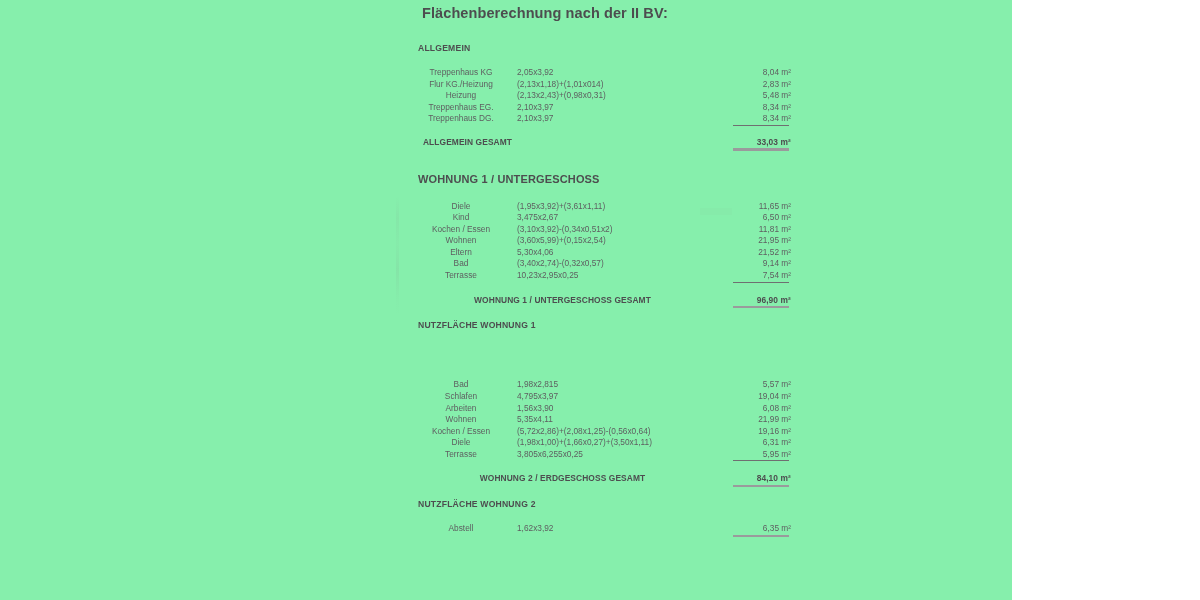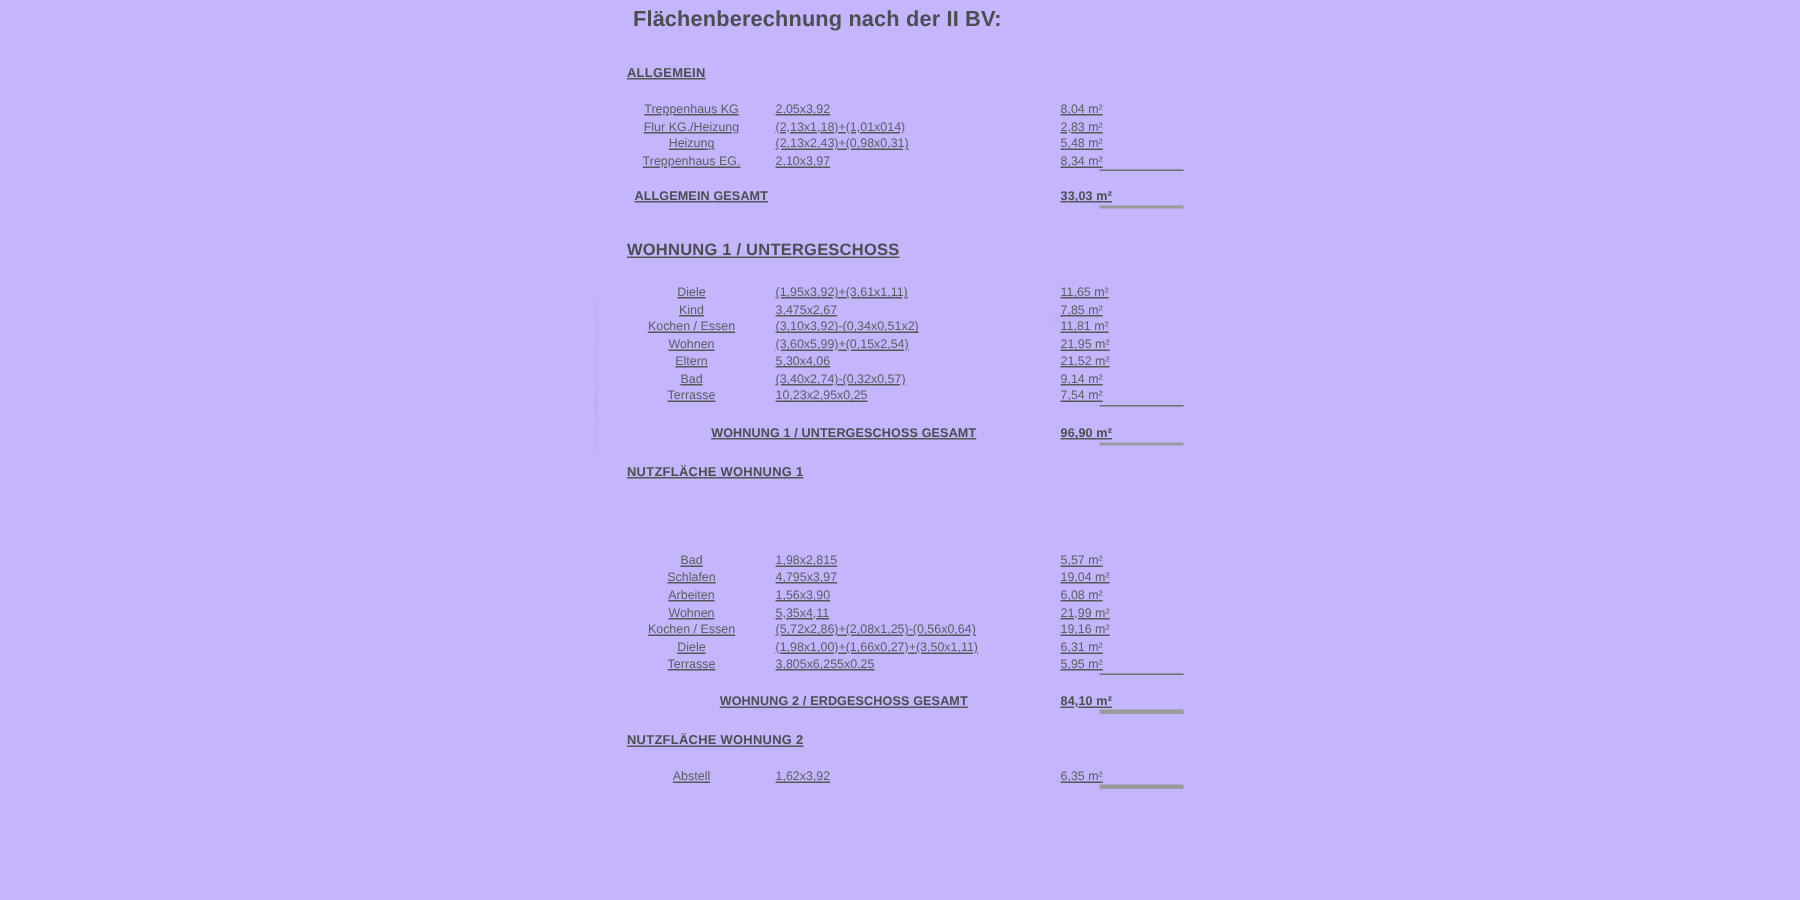--- a/index.html
+++ b/index.html
@@ -2,23 +2,23 @@
 <html><head>
 <meta charset="utf-8">
 <style>
   html, body {
     margin: 0;
     padding: 0;
     background: #ffffff;
   }
   #page {
     position: relative;
-    width: 1200px;
+    width: 1012px;
     height: 600px;
-    background: #c4b5fd;
+    background: #86efac;
     font-family: "Liberation Sans", sans-serif;
     color: #58585a;
     overflow: hidden;
   }
   .doc {
     position: absolute;
     left: 405px;
     top: 0;
     width: 400px;
   }
@@ -28,21 +28,20 @@
     font-size: 14.5px;
     font-weight: bold;
     color: #4d4d4f;
     letter-spacing: 0.1px;
     padding: 5px 0 0 17px;
   }
 
   
   .section {
     margin-top: 0;
-    text-decoration: underline;
   }
   .sec-head {
     font-size: 11px;
     font-weight: bold;
     color: #4d4d4f;
     letter-spacing: 0.15px;
     padding-left: 13px;
   }
   .sec-head.small {
     font-size: 8.6px;
@@ -60,21 +59,21 @@
   table.rows td {
     padding: 0;
     vertical-align: baseline;
     font-size: 8.3px;
     line-height: 11.55px;
     color: #5e5e60;
     white-space: nowrap;
   }
   td.c-label { width: 112px; padding-left: 19px; text-align: center; }
   td.c-calc  { width: 190px; }
-  td.c-area  { text-align: left; padding-right: 2px; }
+  td.c-area  { text-align: right; padding-right: 2px; }
 
   
   tr.total td {
     font-size: 8.4px;
     font-weight: bold;
     color: #4d4d4f;
     letter-spacing: 0.1px;
     margin-top: 24px;
   }
   tr.total td.c-label { padding-left: 13px; }
@@ -159,20 +158,25 @@
           <td class="c-label">Heizung</td>
           <td class="c-calc">(2,13x2,43)+(0,98x0,31)</td>
           <td class="c-area">5,48 m²</td>
         </tr>
         <tr>
           <td class="c-label">Treppenhaus EG.</td>
           <td class="c-calc">2,10x3,97</td>
           <td class="c-area">8,34 m²</td>
         </tr>
         <tr>
+          <td class="c-label">Treppenhaus DG.</td>
+          <td class="c-calc">2,10x3,97</td>
+          <td class="c-area">8,34 m²</td>
+        </tr>
+        <tr>
           <td class="c-label"></td>
               <td class="c-calc"></td>
           <td class="c-area">
                 <span class="rule-thin sp"></span>
               </td>
         </tr>
         <tr>
               <td colspan="3">
                 <div class="gap-11"></div>
               </td>
@@ -201,21 +205,21 @@
       <table class="rows">
         <tbody>
             <tr>
           <td class="c-label">Diele</td>
           <td class="c-calc">(1,95x3,92)+(3,61x1,11)</td>
           <td class="c-area">11,65 m²</td>
         </tr>
         <tr>
           <td class="c-label">Kind</td>
           <td class="c-calc">3,475x2,67</td>
-          <td class="c-area">7,85 m²</td>
+          <td class="c-area">6,50 m²</td>
         </tr>
         <tr>
           <td class="c-label">Kochen / Essen</td>
           <td class="c-calc">(3,10x3,92)-(0,34x0,51x2)</td>
           <td class="c-area">11,81 m²</td>
         </tr>
         <tr>
           <td class="c-label">Wohnen</td>
           <td class="c-calc">(3,60x5,99)+(0,15x2,54)</td>
           <td class="c-area">21,95 m²</td>

